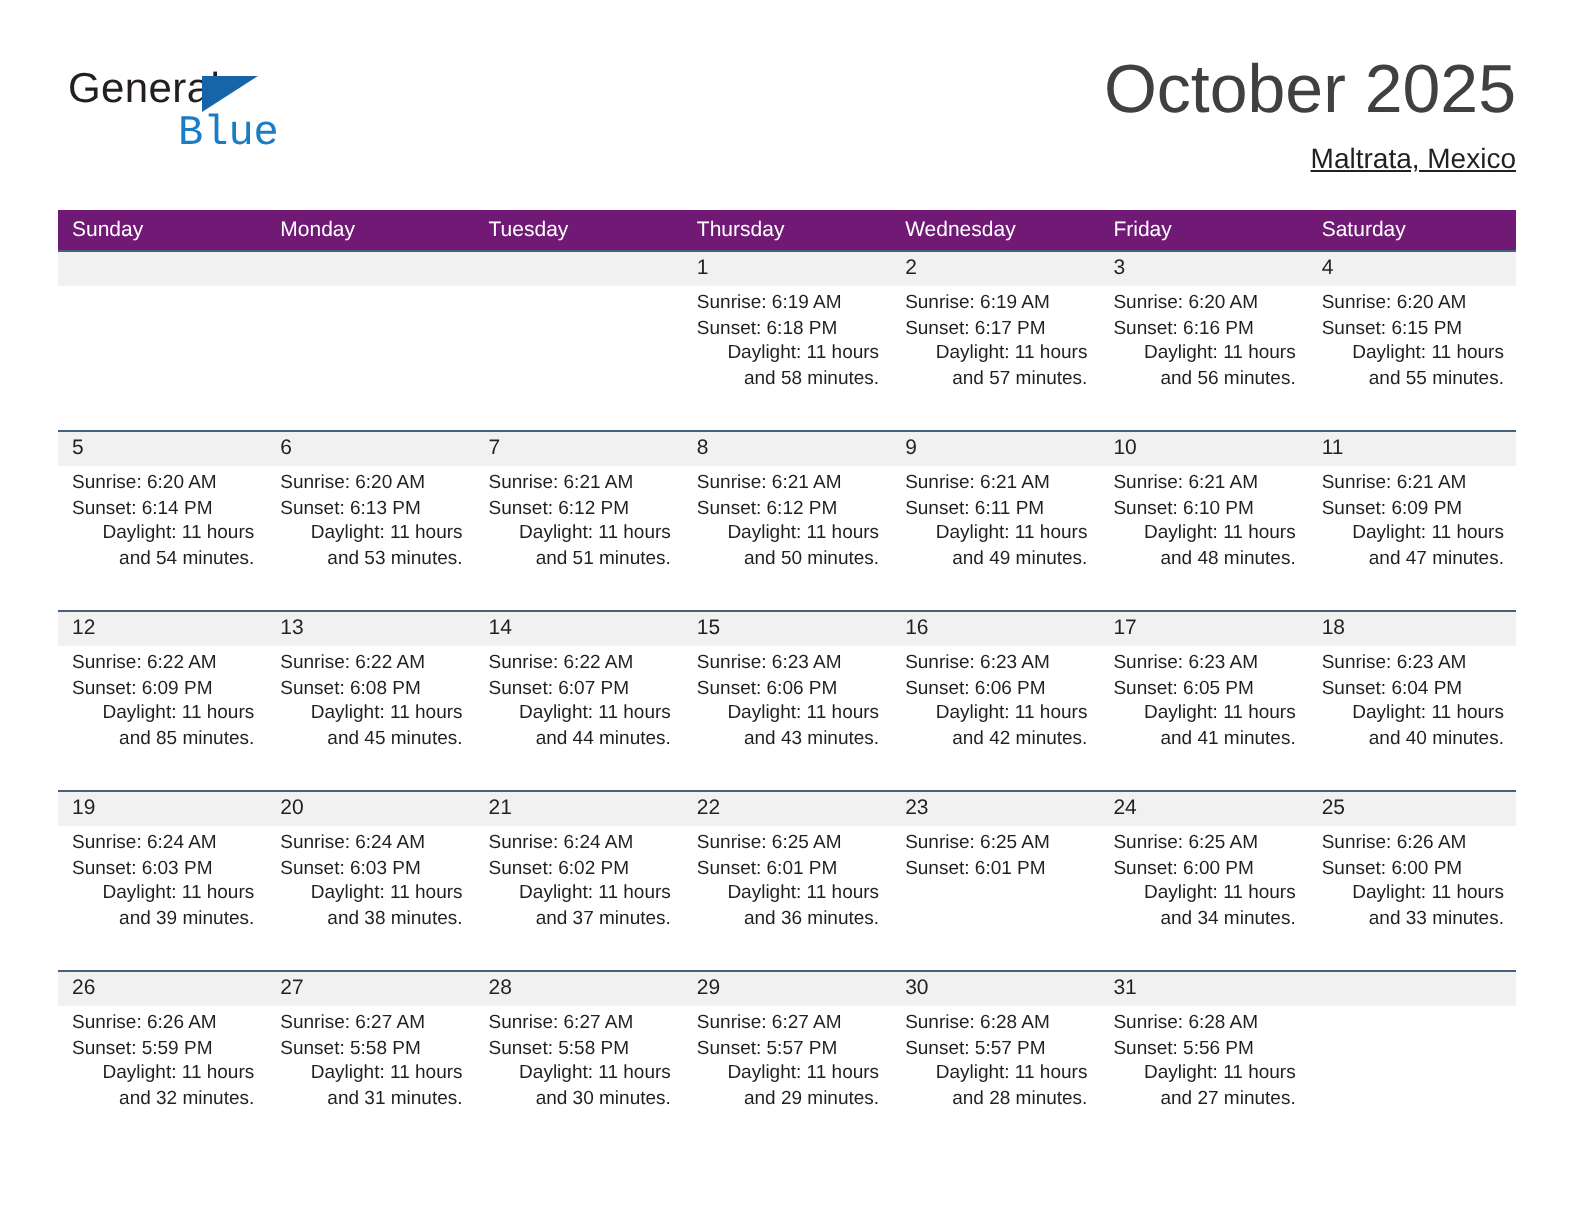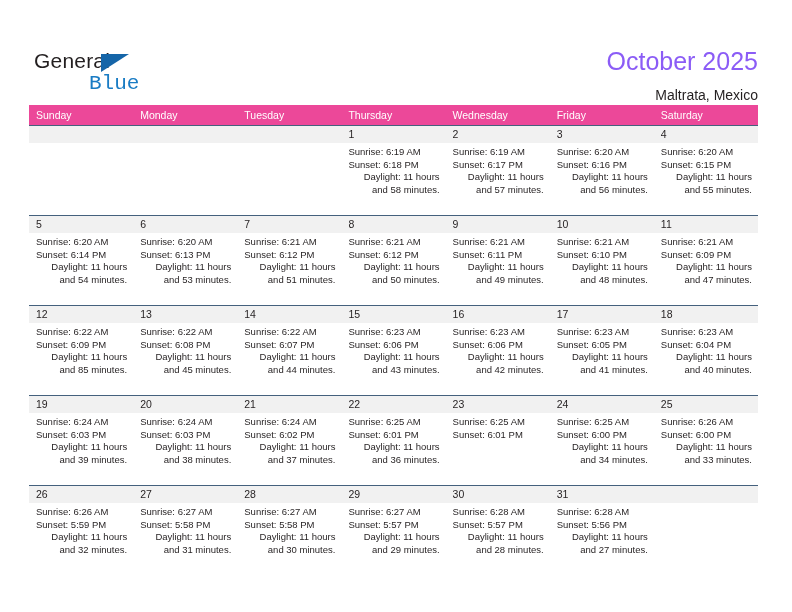--- a/index.html
+++ b/index.html
@@ -18,21 +18,21 @@
     position: relative;
     width: 792px;
     height: 612px;
     box-sizing: border-box;
   }
 
   
   .header {
     position: absolute;
     left: 0;
-    top: 16px;
+    top: 0;
     width: 792px;
     height: 100px;
   }
   .logo {
     position: absolute;
     left: 34px;
     top: 33px;
     width: 180px;
     height: 50px;
   }
@@ -62,44 +62,45 @@
     color: #1a7cc4;
     font-family: Liberation Mono, monospace;
   }
   .title-block {
     position: absolute;
     right: 34px;
     top: 30px;
     text-align: right;
   }
   .cal-title {
-    font-size: 25px;
-    color: #8b5cf6;
+    font-size: 34px;
+    color: #404040;
     line-height: 30px;
     white-space: nowrap;
     text-align: right;
   }
   .cal-subtitle {
     font-size: 14px;
     color: #231f20;
     line-height: 20px;
     margin-top: 9px;
     white-space: nowrap;
+    text-decoration: underline;
   }
 
   
   .calendar {
     position: absolute;
     left: 29px;
     top: 105px;
     width: 729px;
   }
   .weekdays {
     display: flex;
-    background: #ec4899;
+    background: #701a75;
     height: 20px;
   }
   .weekday {
     flex: 1 1 0;
     color: #ffffff;
     font-size: 10.5px;
     line-height: 20px;
     padding-left: 7px;
     box-sizing: border-box;
     overflow: hidden;

